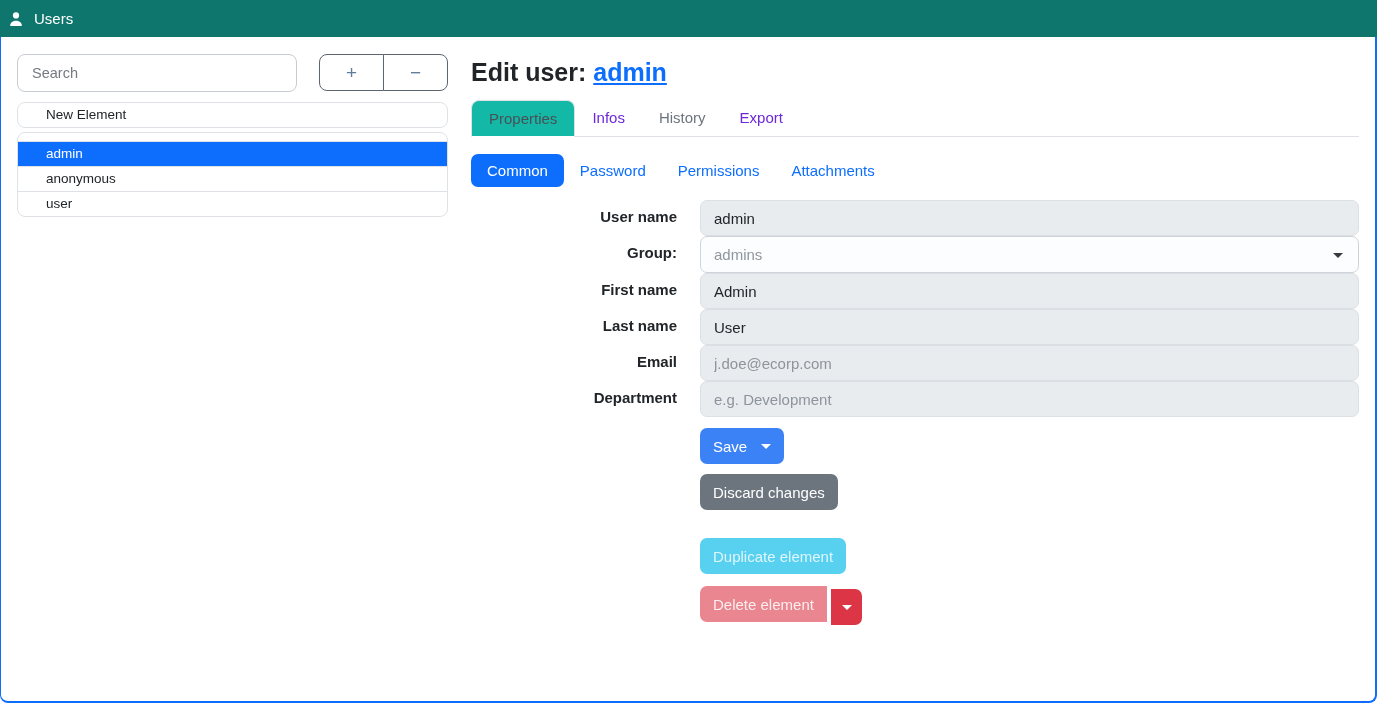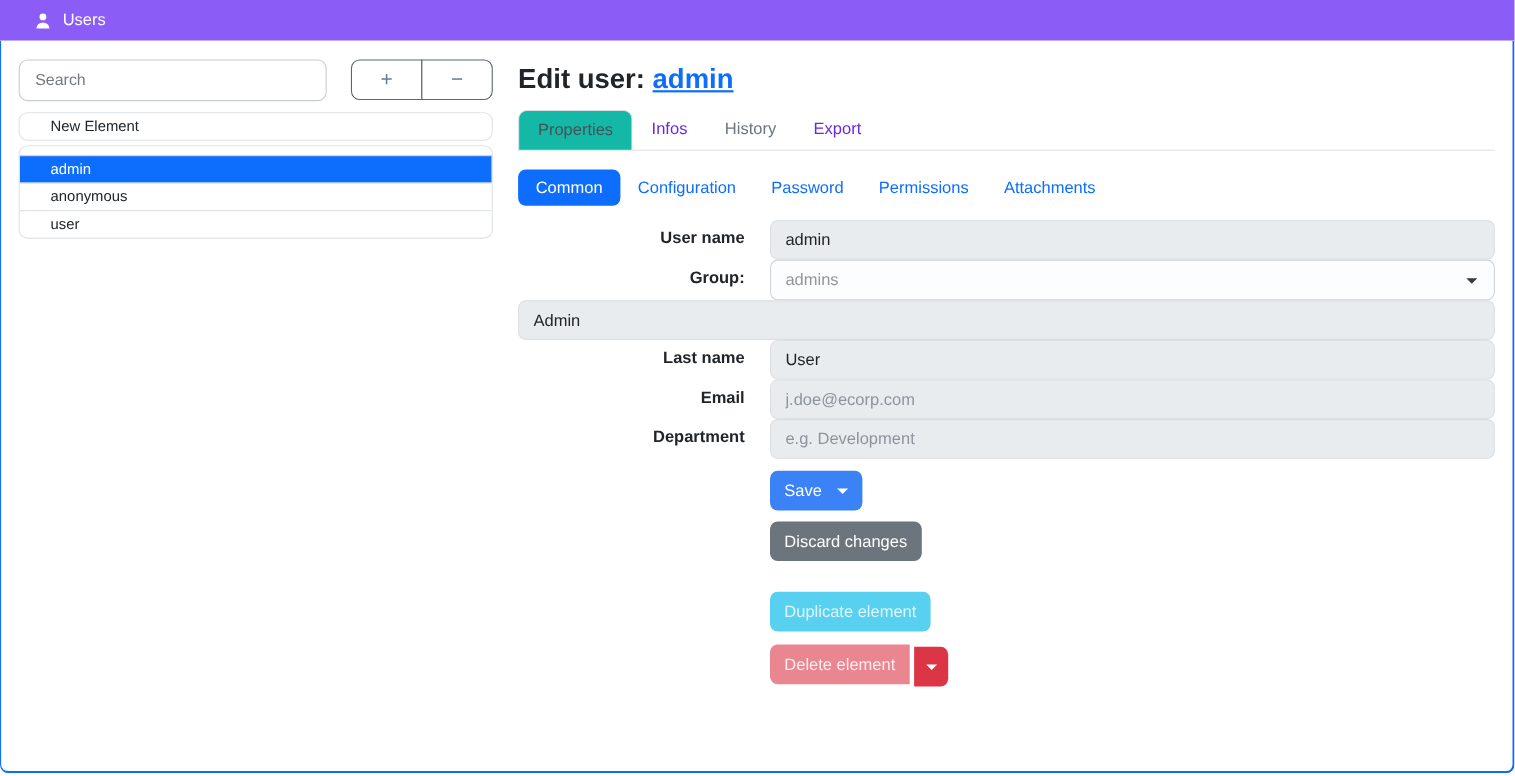--- a/index.html
+++ b/index.html
@@ -1,21 +1,21 @@
 <!DOCTYPE html>
 <html><head>
 <meta charset="utf-8">
 <style>
   * { box-sizing: border-box; margin: 0; padding: 0; }
   html,body { width:1377px; height:705px; background:#fff; overflow:hidden;
     font-family:"Liberation Sans", sans-serif; }
 
   
-  .app-header { height:37px; background:#8b5cf6; display:flex; align-items:center;
-    padding-left:31px; gap:10px; color:#fff; font-size:15px; }
+  .app-header { height:37px; background:#0f766e; display:flex; align-items:center;
+    padding-left:8px; gap:10px; color:#fff; font-size:15px; }
   .app-header svg { display:block; }
 
   
   .frame { height:666px; border-left:1px solid #0d6efd; border-right:2px solid #0d6efd;
     border-bottom:2px solid #0d6efd; border-radius:0 0 8px 8px; display:flex;
     background:#fff; overflow:hidden; }
 
   
   .sidebar { flex:0 0 447px; padding:17px 0 0 16px; }
   .sidebar-top { display:flex; width:431px; }
@@ -134,21 +134,20 @@
 
     <nav class="tabs">
       <span class="tab active">Properties</span>
       <span class="tab link">Infos</span>
       <span class="tab disabled">History</span>
       <span class="tab link">Export</span>
     </nav>
 
     <nav class="pills">
       <span class="pill active">Common</span>
-      <span class="pill">Configuration</span>
       <span class="pill">Password</span>
       <span class="pill">Permissions</span>
       <span class="pill">Attachments</span>
     </nav>
 
     <div class="form">
 
       <div class="frow">
         <div class="flabel">User name</div>
         <div class="fctrl">
@@ -160,20 +159,21 @@
         <div class="flabel">Group:</div>
         <div class="fctrl">
           <div class="select-box">
             <span>admins</span>
             <span class="select-caret"></span>
           </div>
         </div>
       </div>
 
       <div class="frow">
+        <div class="flabel">First name</div>
         <div class="fctrl">
           <input class="form-control" type="text" disabled="" value="Admin" style="">
         </div>
       </div>
 
       <div class="frow">
         <div class="flabel">Last name</div>
         <div class="fctrl">
           <input class="form-control" type="text" disabled="" value="User" style="">
         </div>

